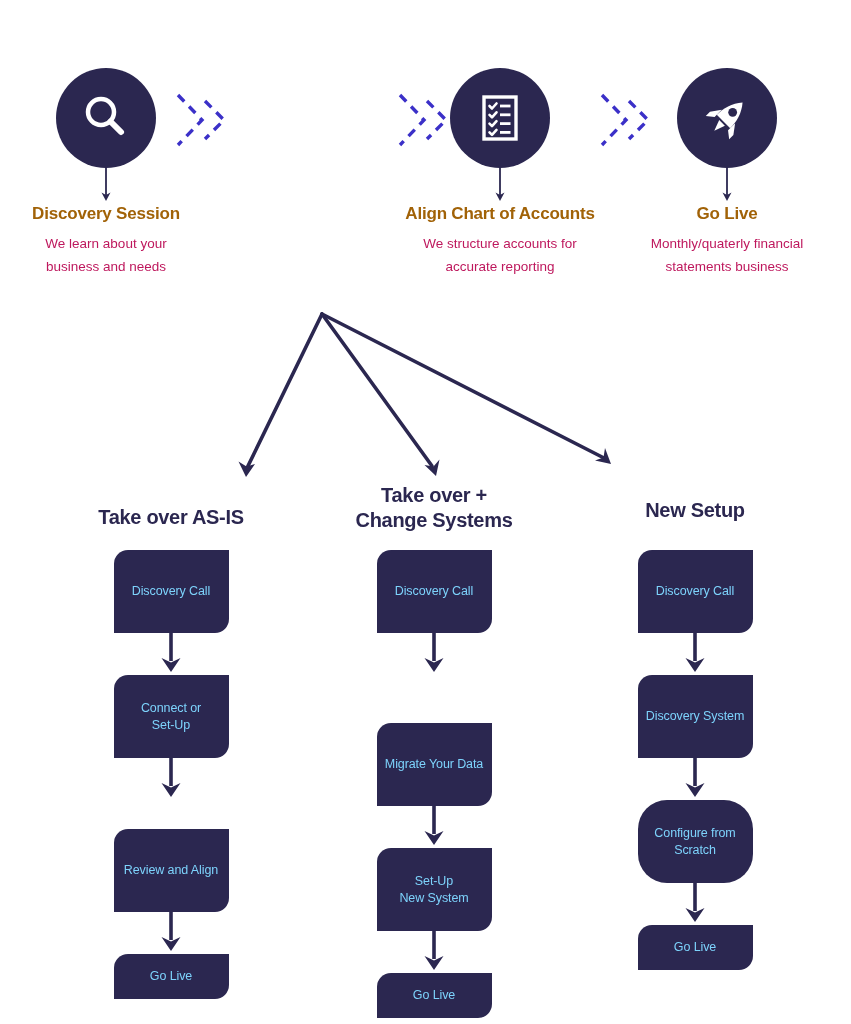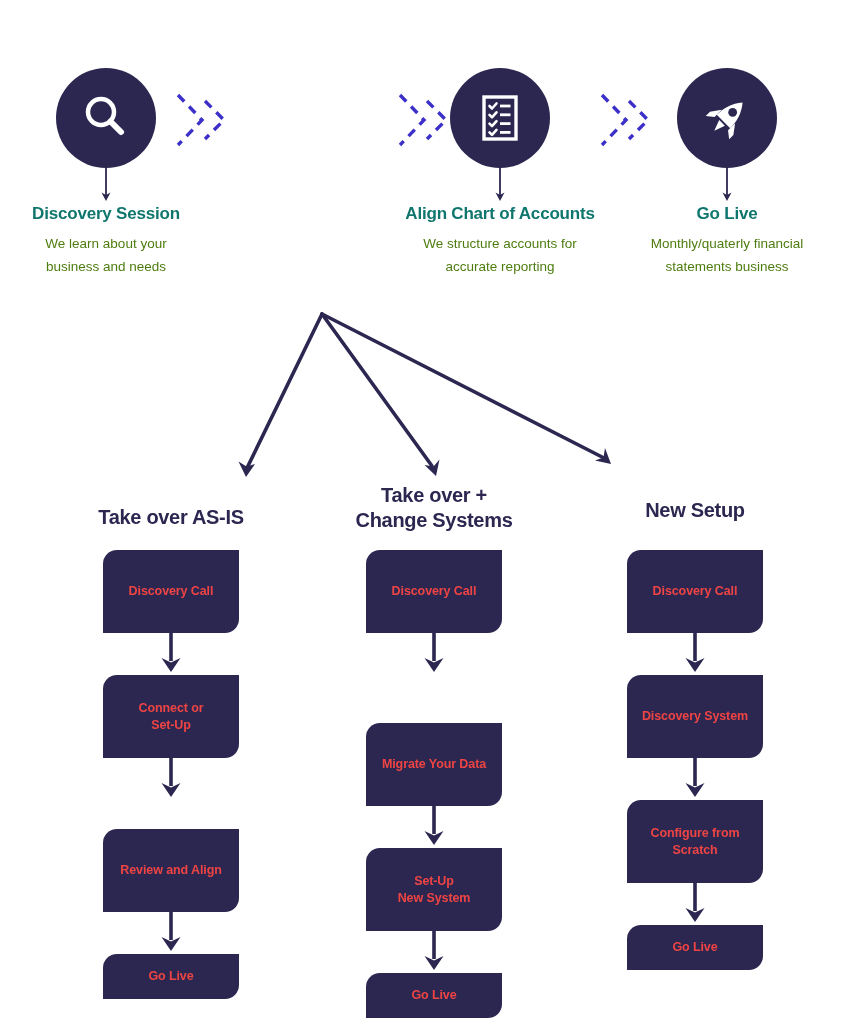--- a/index.html
+++ b/index.html
@@ -38,28 +38,28 @@
     justify-content: center;
   }
   .step-downarrow {
     width: 100%;
     height: 36px;
     display: block;
   }
   .step-title {
     font-size: 17px;
     font-weight: bold;
-    color: #0f766e;
+    color: #a16207;
     letter-spacing: -0.2px;
     line-height: 1.2;
     white-space: nowrap;
   }
   .step-desc {
     font-size: 13.5px;
-    color: #4d7c0f;
+    color: #be185d;
     line-height: 1.65;
     margin-top: 9px;
   }
 
   .chevron {
     position: absolute;
     width: 70px;
     height: 70px;
   }
 
@@ -83,31 +83,31 @@
     color: #2B2750;
     text-align: center;
     line-height: 1.25;
     letter-spacing: -0.3px;
   }
   .branch-boxes {
     position: relative;
     margin-top: 0;
   }
   .node {
-    width: 136px;
+    width: 115px;
     margin: 0 auto;
     background: #2B2750;
-    color: #ef4444;
+    color: #7dd3fc;
     border-radius: 14px 0 14px 0;
     display: flex;
     align-items: center;
     justify-content: center;
     text-align: center;
     font-size: 12.5px;
-    font-weight: bold;
+    font-weight: normal;
     line-height: 1.35;
     letter-spacing: -0.1px;
     box-sizing: border-box;
     padding: 4px 8px;
   }
   .node.tall { height: 83px; }
   .node.short { height: 45px; }
   .connector {
     width: 132px;
     height: 42px;
@@ -259,21 +259,21 @@
       <div class="node tall" style="white-space:pre-line;">Discovery Call</div>
       <svg class="connector" viewBox="0 0 132 42">
         <line x1="66" y1="0" x2="66" y2="28" stroke="#2B2750" stroke-width="3.6"></line>
         <path d="M66 39 L56.5 25 L66 29.5 L75.5 25 Z" fill="#2B2750"></path>
       </svg>
       <div class="node tall" style="white-space:pre-line;">Discovery System</div>
       <svg class="connector" viewBox="0 0 132 42">
         <line x1="66" y1="0" x2="66" y2="28" stroke="#2B2750" stroke-width="3.6"></line>
         <path d="M66 39 L56.5 25 L66 29.5 L75.5 25 Z" fill="#2B2750"></path>
       </svg>
-      <div class="node tall" style="white-space:pre-line;">Configure from
+      <div class="node tall" style="white-space:pre-line;border-radius:29px;">Configure from
 Scratch</div>
       <svg class="connector" viewBox="0 0 132 42">
         <line x1="66" y1="0" x2="66" y2="28" stroke="#2B2750" stroke-width="3.6"></line>
         <path d="M66 39 L56.5 25 L66 29.5 L75.5 25 Z" fill="#2B2750"></path>
       </svg>
       <div class="node short" style="white-space:pre-line;">Go Live</div>
     </div>
   </div>
 
 </div>

